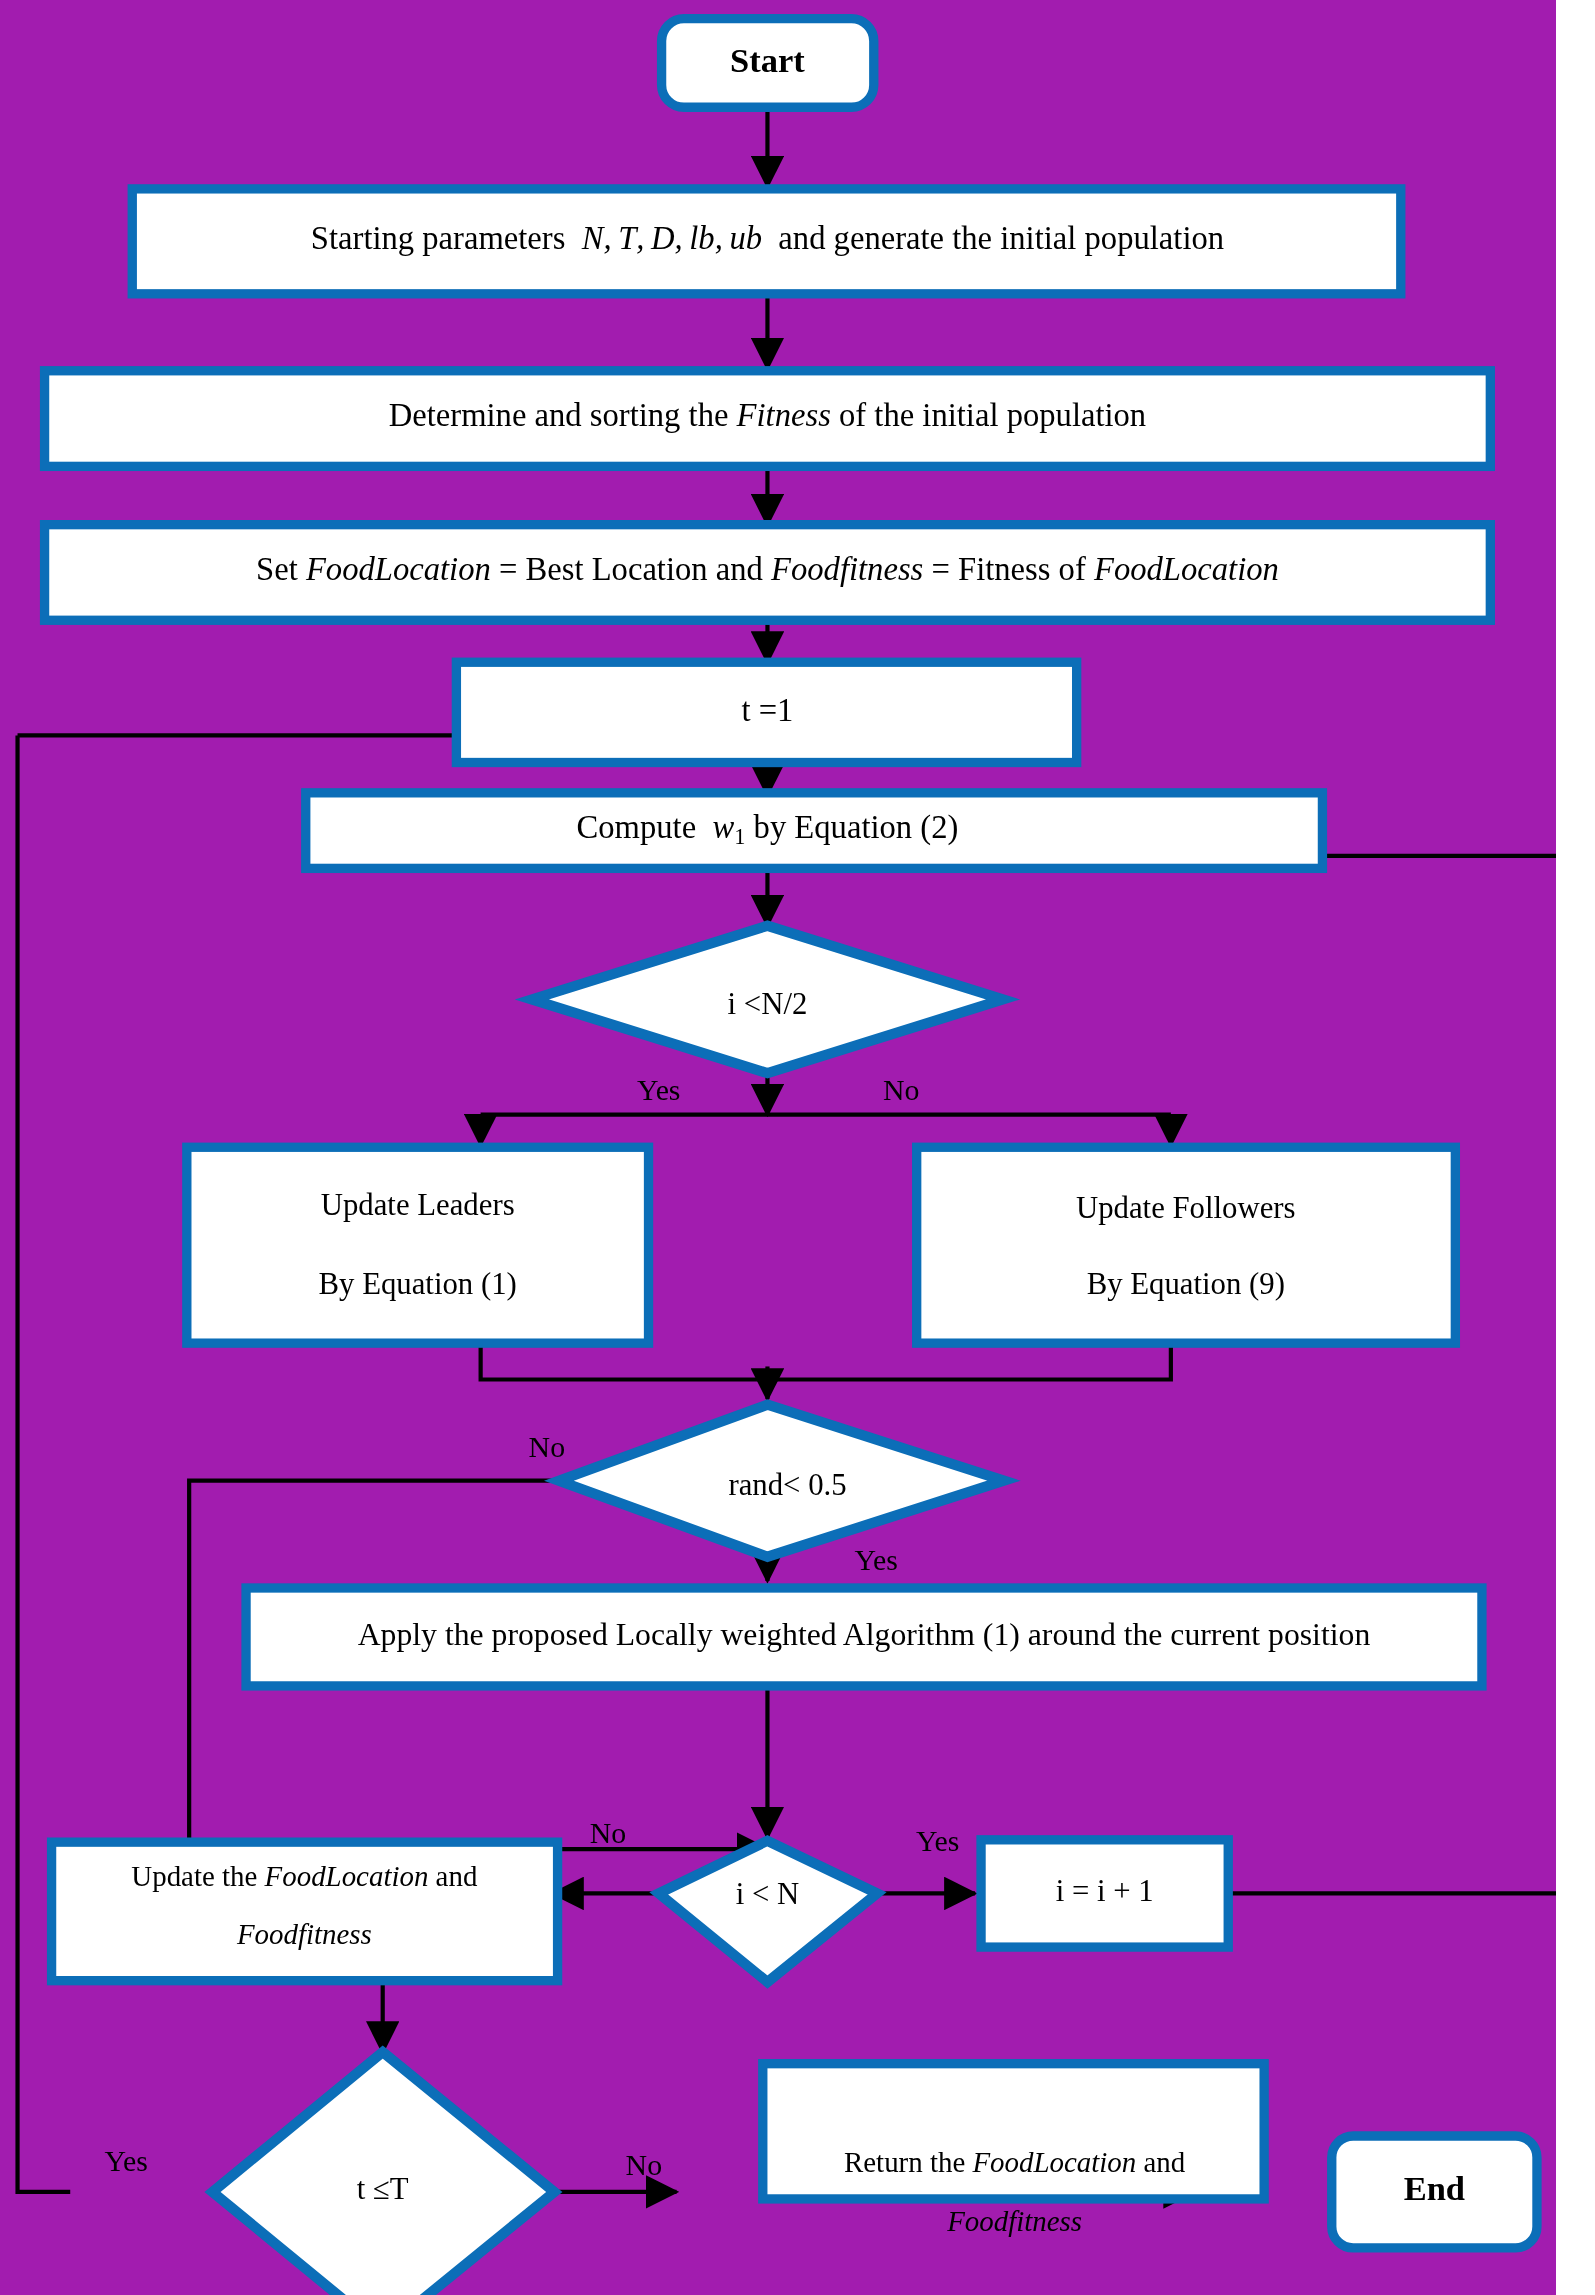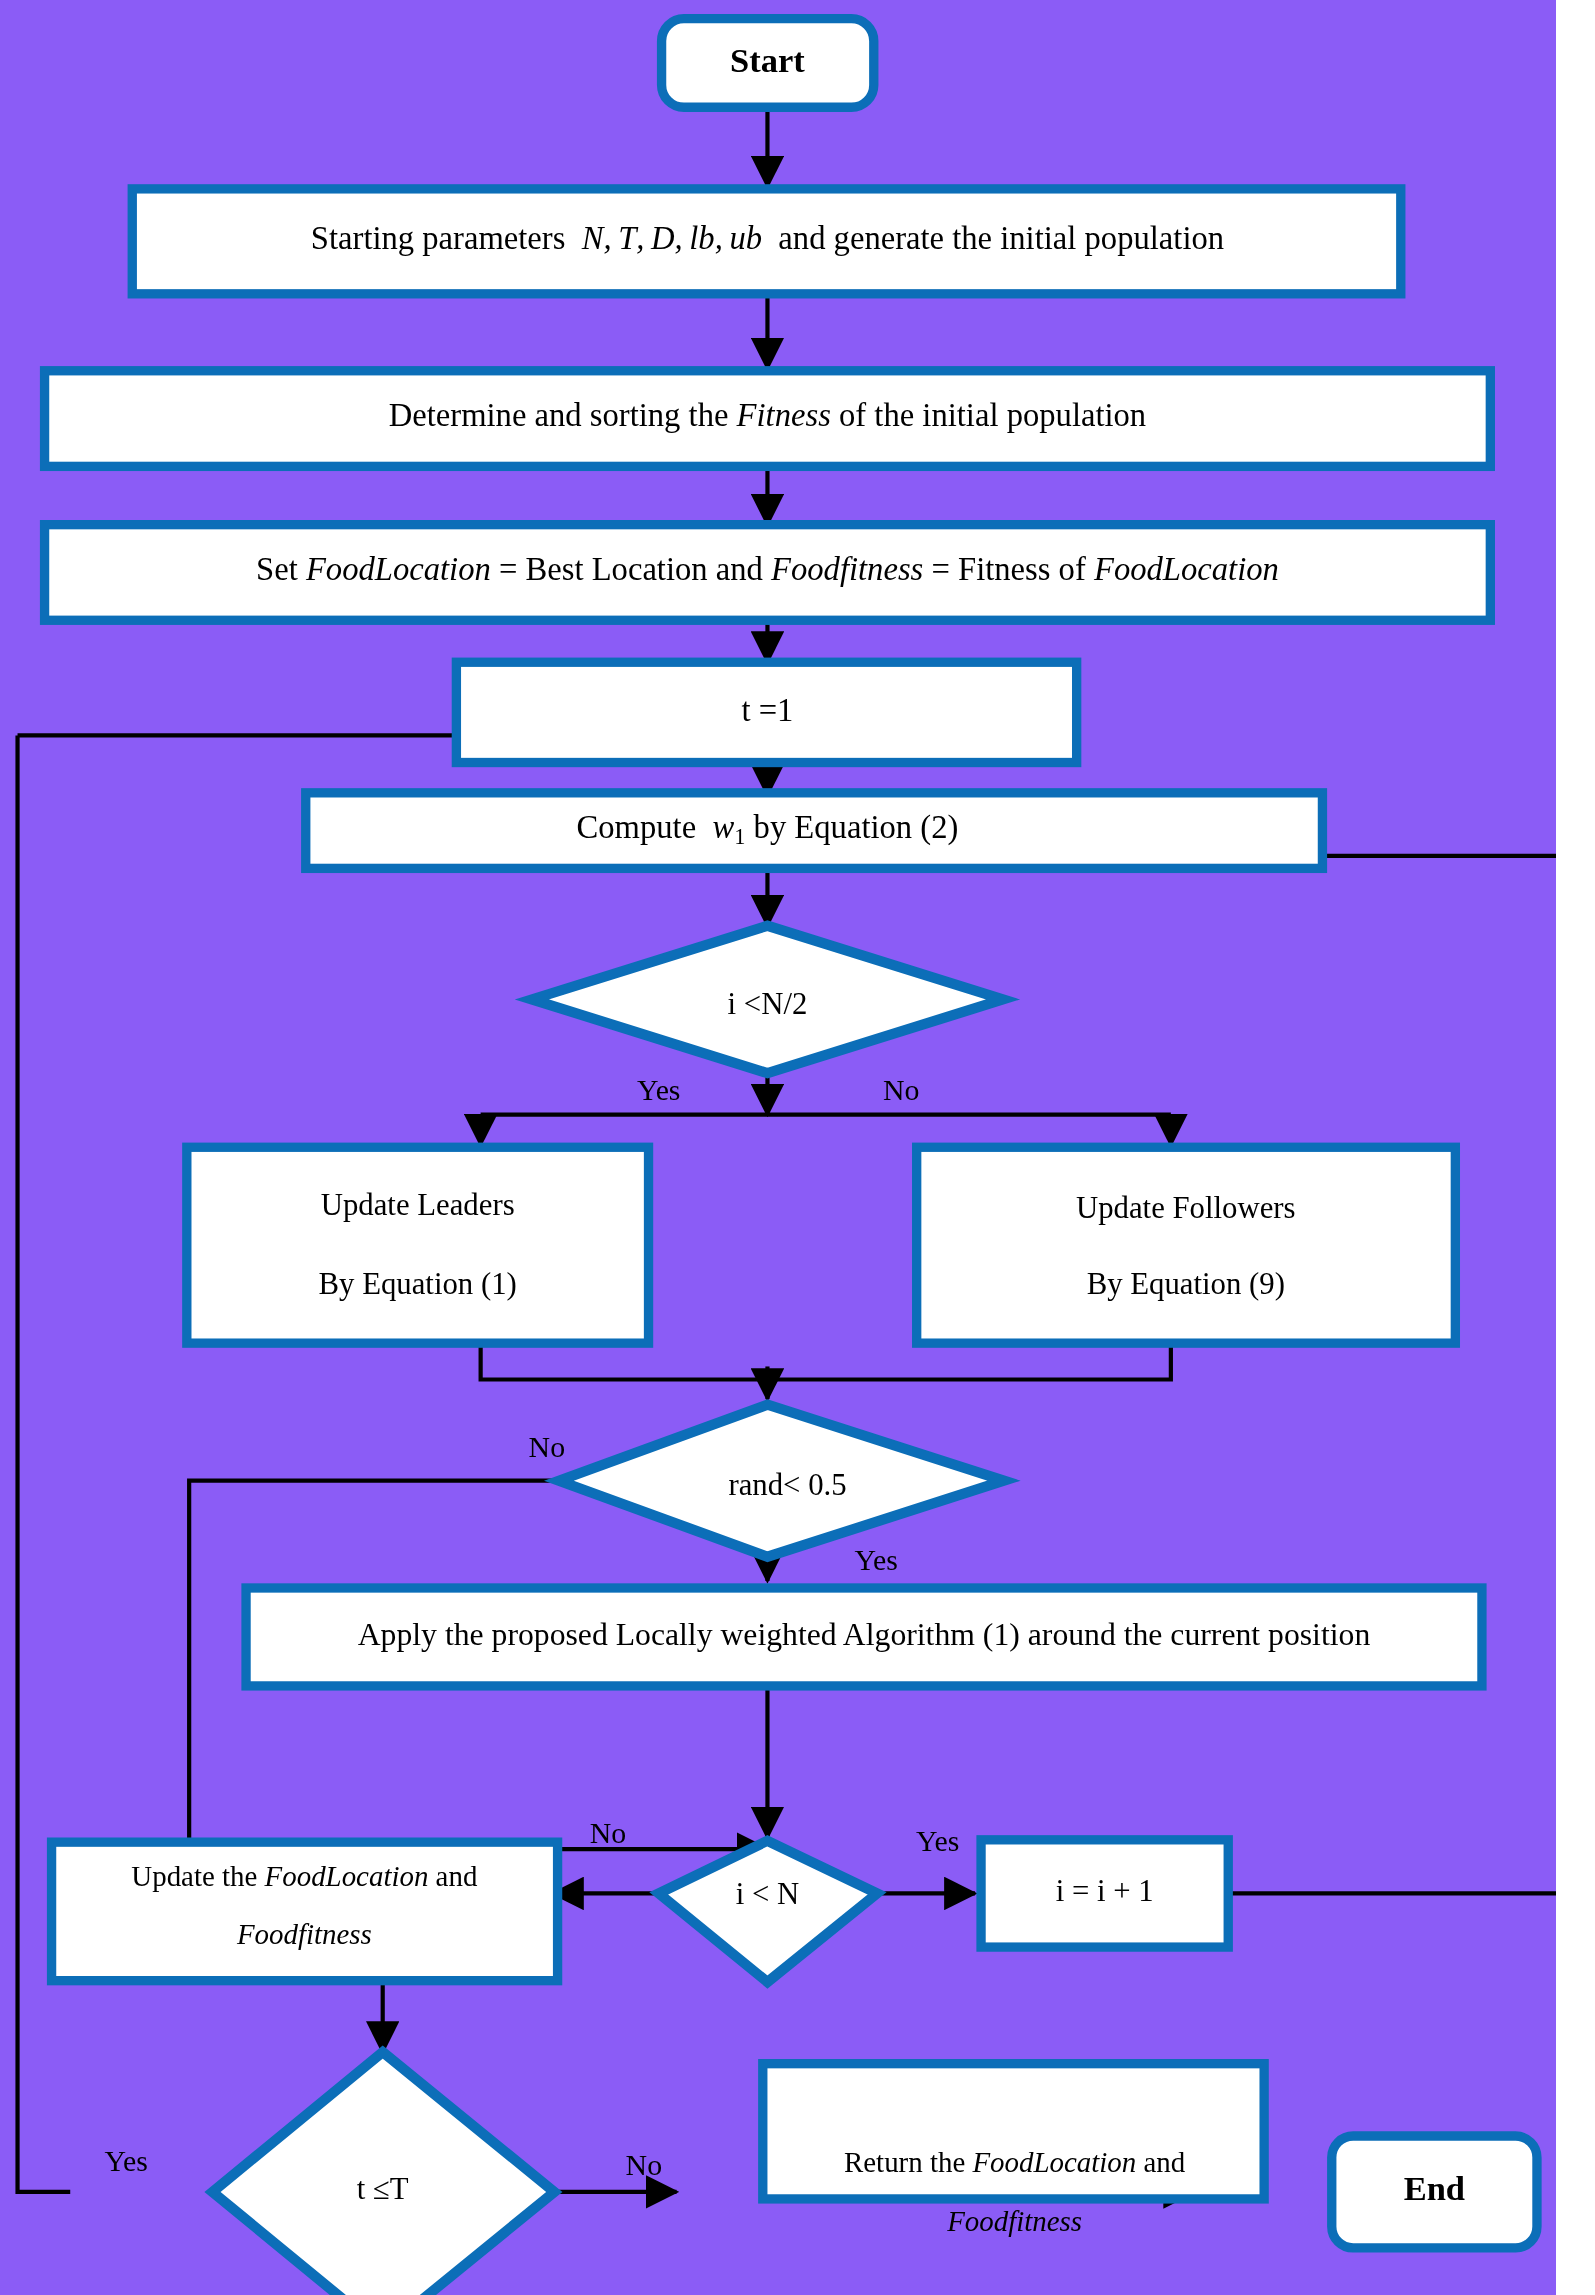--- a/index.html
+++ b/index.html
@@ -1,17 +1,17 @@
 <!DOCTYPE html>
 <html style="font-size:7.5px"><head>
 <meta charset="utf-8">
 <style>
   html,body{margin:0;padding:0;background:#ffffff;}
   body{font-family:"Liberation Serif", serif;}
-  #stage{position:relative;width:1556px;height:2295px;background:#8b5cf6;overflow:hidden;}
+  #stage{position:relative;width:1556px;height:2295px;background:#a21caf;overflow:hidden;}
   svg{position:absolute;left:0;top:0;width:1596px;height:2295px;}
   .nodetext{font-family:"Liberation Serif", serif;fill:#000;text-anchor:middle;dominant-baseline:middle;}
   .it{font-style:italic;}
   .bold{font-weight:bold;}
   .edgelabel{font-family:"Liberation Serif", serif;fill:#000;font-size:64px;text-anchor:middle;dominant-baseline:middle;}
 </style>
 </head>
 <body>
 
 <div id="stage">

